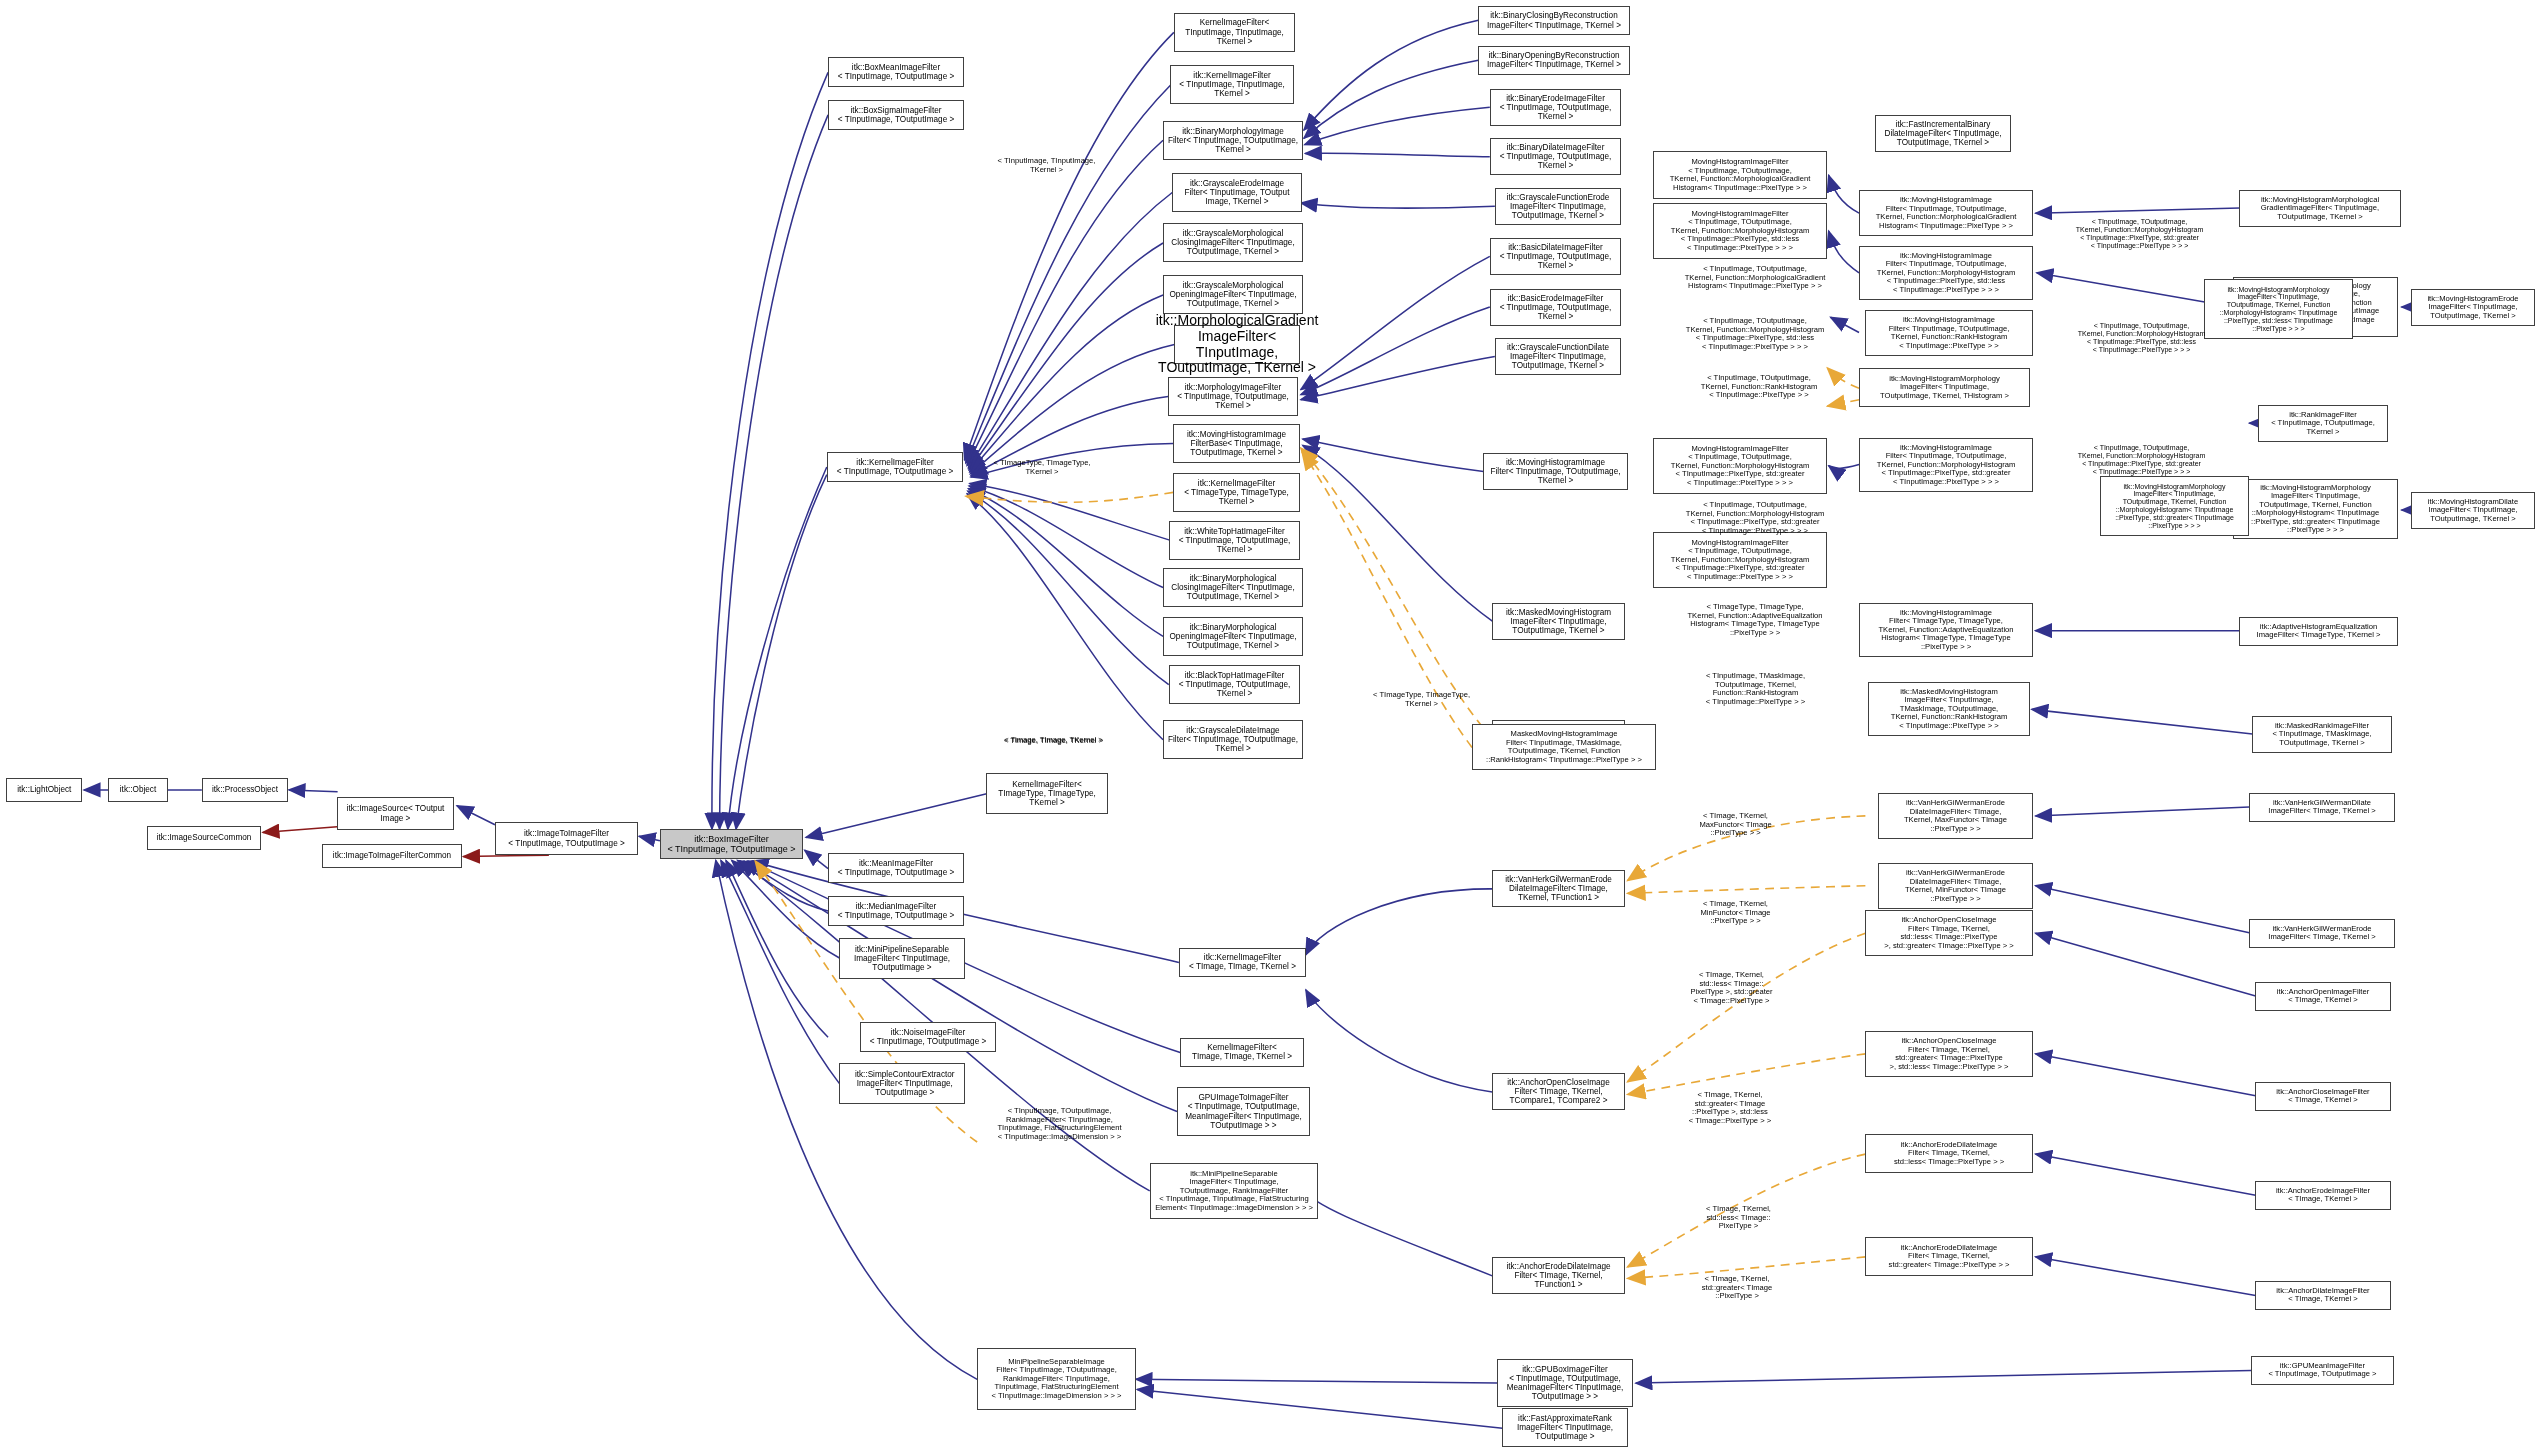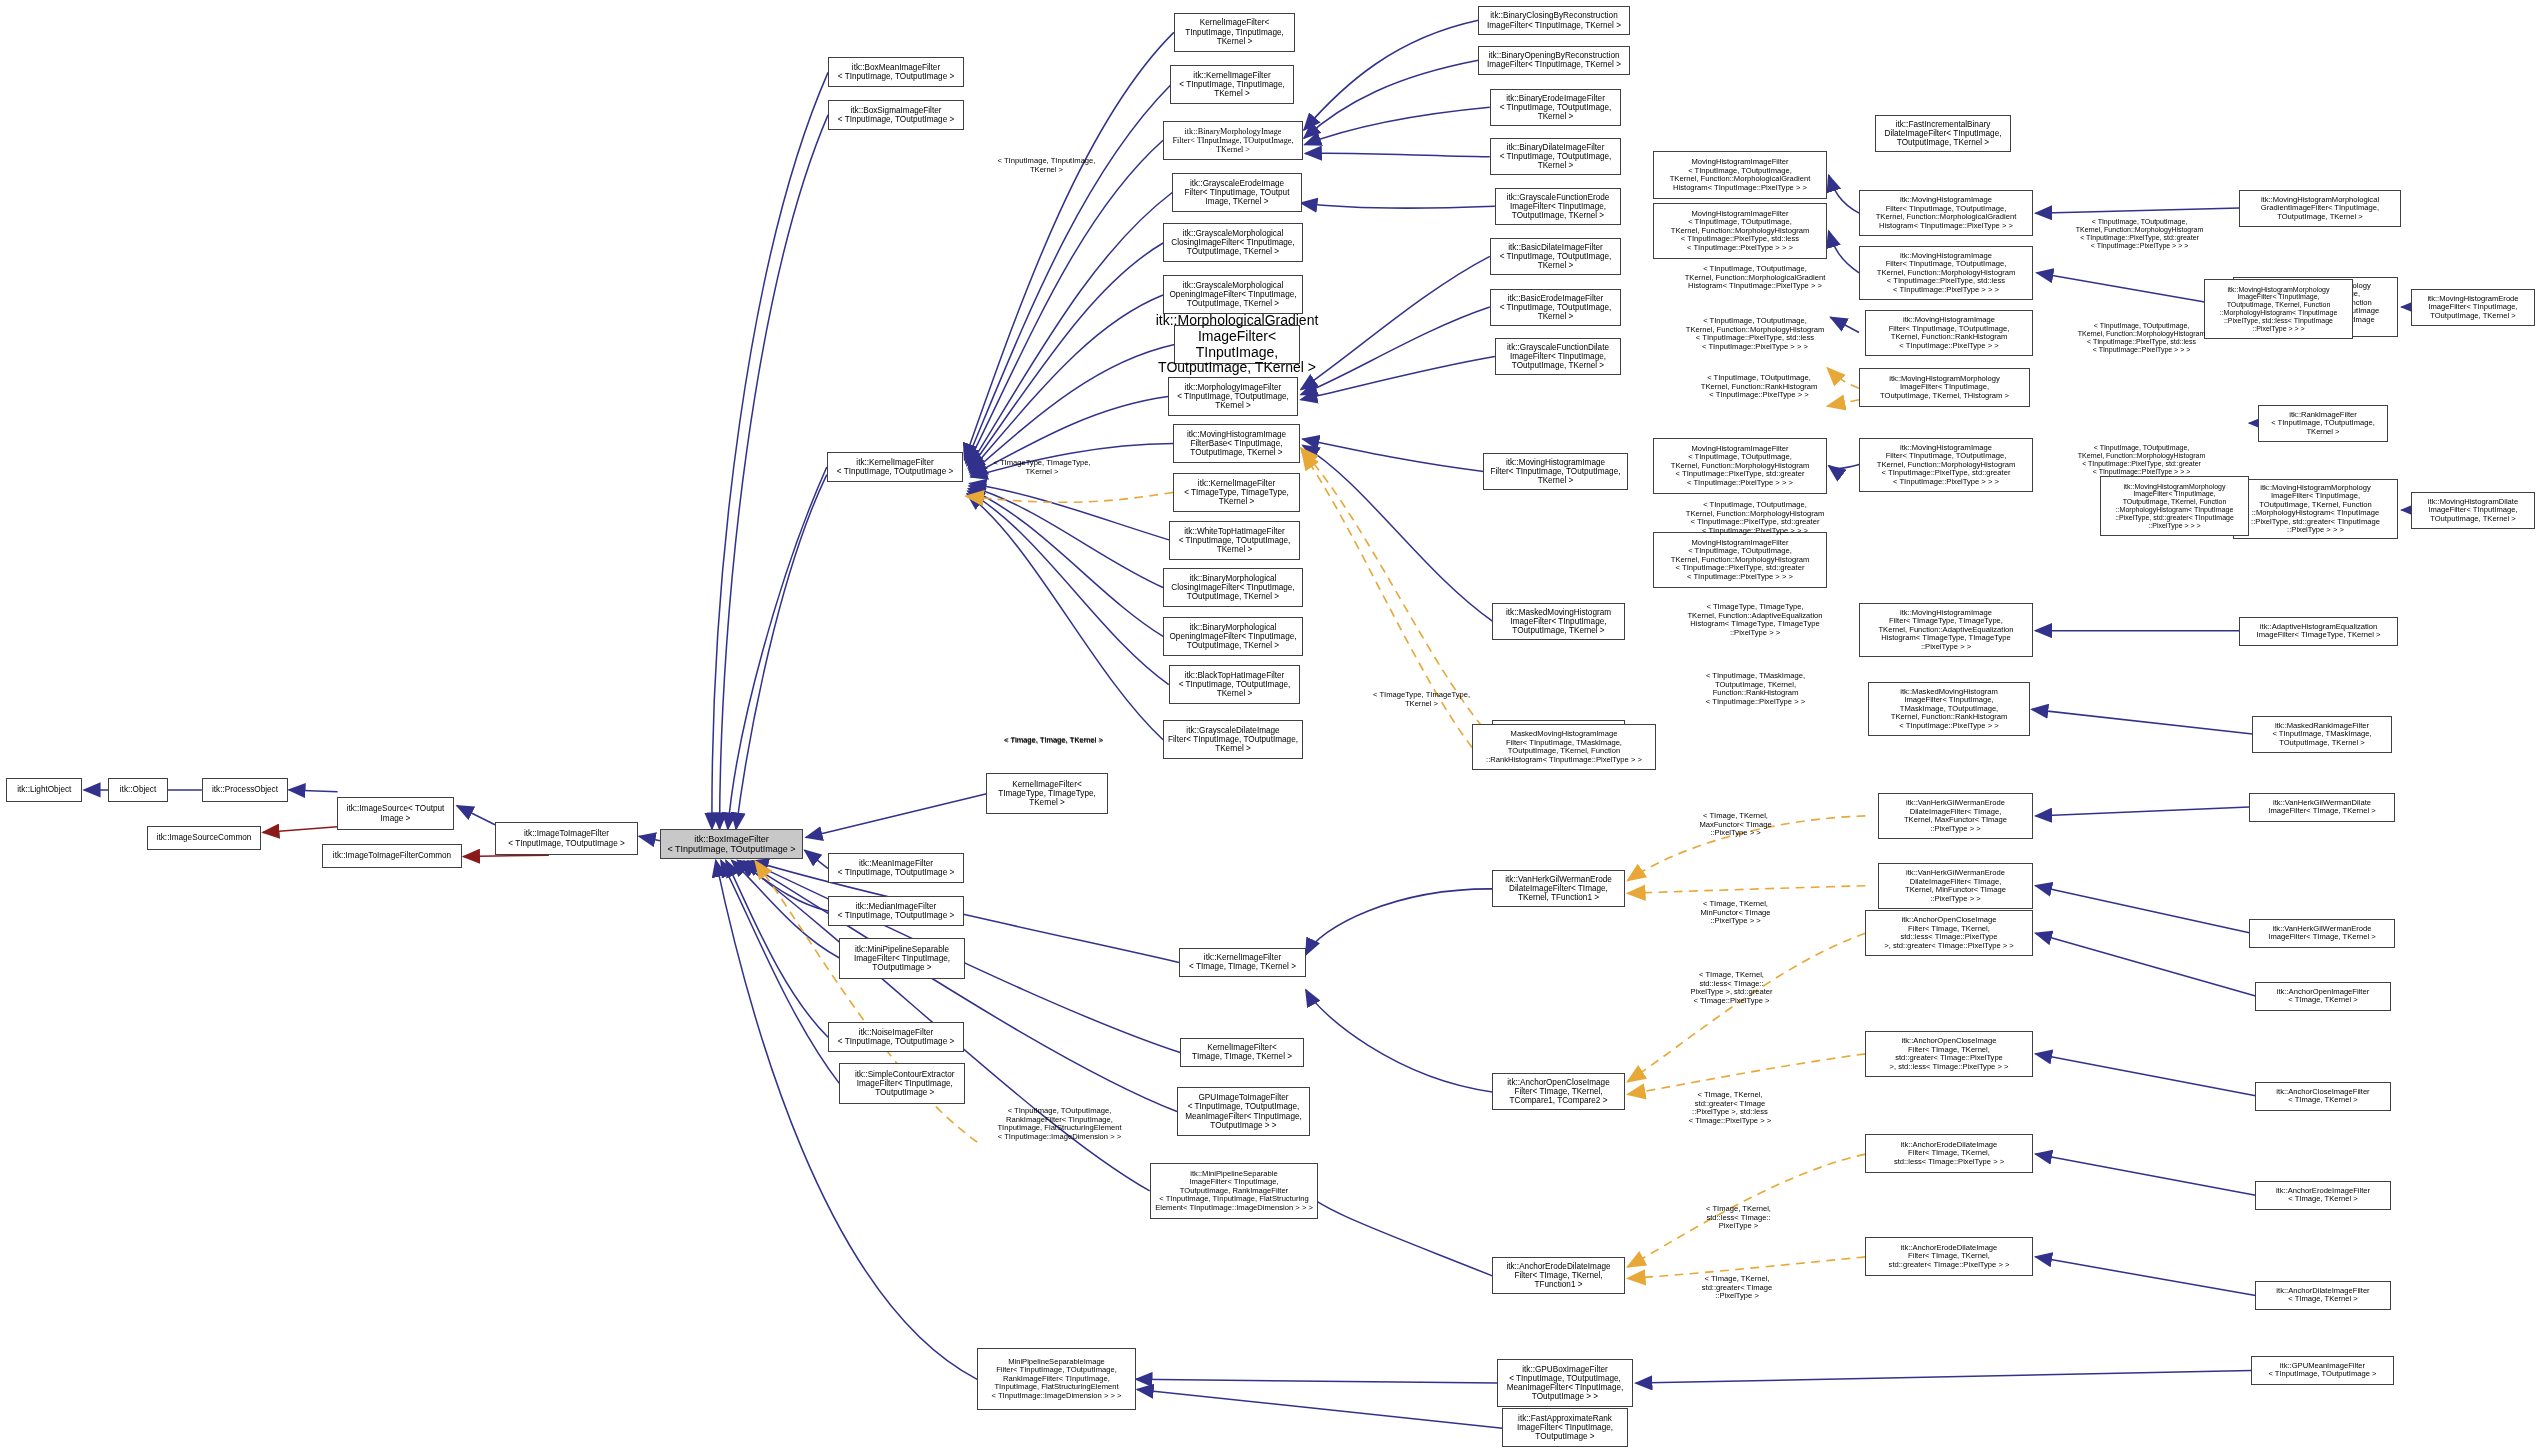--- a/index.html
+++ b/index.html
@@ -148,37 +148,37 @@
       <div class="node" style="left: 986px; top: 773px; width: 122px; height: 41px; font-size: 8.2px;">KernelImageFilter&lt;
 TImageType, TImageType,
 TKernel &gt;</div>
       <div class="node" style="left: 828px; top: 853px; width: 136px; height: 30px; font-size: 8.2px;">itk::MeanImageFilter
 &lt; TInputImage, TOutputImage &gt;</div>
       <div class="node" style="left: 828px; top: 896px; width: 136px; height: 30px; font-size: 8.2px;">itk::MedianImageFilter
 &lt; TInputImage, TOutputImage &gt;</div>
       <div class="node" style="left: 839px; top: 938px; width: 126px; height: 41px; font-size: 8.2px;">itk::MiniPipelineSeparable
 ImageFilter&lt; TInputImage,
 TOutputImage &gt;</div>
-      <div class="node" style="left: 828px; top: 1022px; width: 136px; height: 30px; font-size: 8.2px;">itk::NoiseImageFilter
+      <div class="node" style="left: 860px; top: 1022px; width: 136px; height: 30px; font-size: 8.2px;">itk::NoiseImageFilter
 &lt; TInputImage, TOutputImage &gt;</div>
       <div class="node" style="left: 839px; top: 1063px; width: 126px; height: 41px; font-size: 8.2px; padding-left: 8px;">itk::SimpleContourExtractor
 ImageFilter&lt; TInputImage,
 TOutputImage &gt;</div>
       <div class="node" style="left: 977px; top: 1348px; width: 159px; height: 62px; font-size: 7.6px;">MiniPipelineSeparableImage
 Filter&lt; TInputImage, TOutputImage,
 RankImageFilter&lt; TInputImage,
 TInputImage, FlatStructuringElement
 &lt; TInputImage::ImageDimension &gt; &gt; &gt;</div>
       <div class="node" style="left: 1174px; top: 12.7px; width: 121px; height: 39px; font-size: 8.2px;">KernelImageFilter&lt;
 TInputImage, TInputImage,
 TKernel &gt;</div>
       <div class="node" style="left: 1170px; top: 65px; width: 124px; height: 39px; font-size: 8.2px;">itk::KernelImageFilter
 &lt; TInputImage, TInputImage,
 TKernel &gt;</div>
-      <div class="node" style="left: 1163px; top: 121px; width: 140px; height: 39px; font-size: 8.2px; font-family: Liberation Serif, serif;">itk::BinaryMorphologyImage
+      <div class="node" style="left: 1163px; top: 121px; width: 140px; height: 39px; font-size: 8.2px;">itk::BinaryMorphologyImage
 Filter&lt; TInputImage, TOutputImage,
 TKernel &gt;</div>
       <div class="node" style="left: 1172px; top: 173px; width: 130px; height: 39px; font-size: 8.2px;">itk::GrayscaleErodeImage
 Filter&lt; TInputImage, TOutput
 Image, TKernel &gt;</div>
       <div class="node" style="left: 1163px; top: 223px; width: 140px; height: 39px; font-size: 8.2px;">itk::GrayscaleMorphological
 ClosingImageFilter&lt; TInputImage,
 TOutputImage, TKernel &gt;</div>
       <div class="node" style="left: 1163px; top: 275px; width: 140px; height: 39px; font-size: 8.2px;">itk::GrayscaleMorphological
 OpeningImageFilter&lt; TInputImage,

